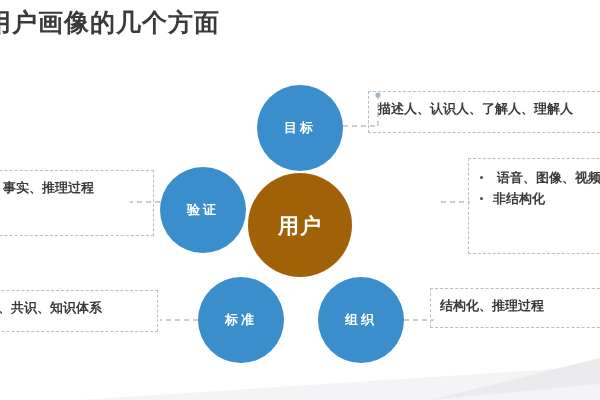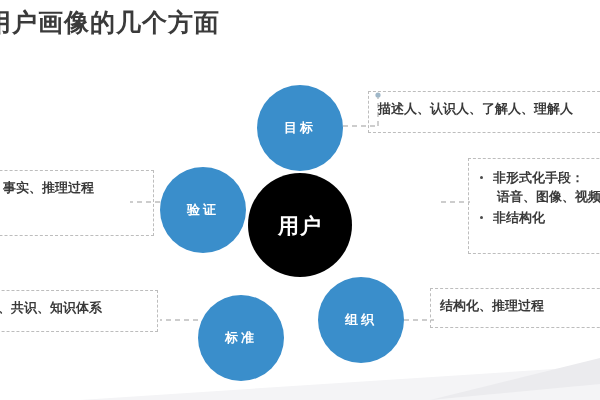--- a/index.html
+++ b/index.html
@@ -67,21 +67,21 @@
     display: flex;
     align-items: center;
     justify-content: center;
     text-align: center;
     color: #ffffff;
     font-weight: bold;
     box-sizing: border-box;
   }
 
   .node.center {
-    background: #000000;
+    background: #a16207;
     width: 104px;
     height: 104px;
     left: 248px;
     top: 173px;
     font-size: 21px;
     line-height: 25px;
     letter-spacing: 1px;
     z-index: 2;
   }
 
@@ -90,21 +90,21 @@
     width: 86px;
     height: 86px;
     font-size: 13px;
     letter-spacing: 3px;
     z-index: 3;
   }
 
   .node.n-goal      { left: 257px; top: 85px; }
   .node.n-method    { left: 355px; top: 159px; }
   .node.n-org       { left: 318px; top: 277px; }
-  .node.n-standard  { left: 198px; top: 295px; align-items: center; }
+  .node.n-standard  { left: 198px; top: 277px; align-items: center; }
   .node.n-verify    { left: 160px; top: 167px; }
 
   
   .note {
     position: absolute;
     border: 1px dashed #bdbdbd;
     box-sizing: border-box;
     background: transparent;
     color: #3a3a3a;
     font-weight: bold;
@@ -237,21 +237,20 @@
       <span>验证</span>
     </div>
 
     <div class="note note-goal">
       <span>描述人、认识人、了解人、理解人</span>
     </div>
 
     <div class="note note-method">
       <ul class="bullets">
         <li>
-          <span>非形式化手段：</span>
           <span class="sub">语音、图像、视频</span>
         </li>
         <li>
           <span>非结构化</span>
         </li>
       </ul>
     </div>
 
     <div class="note note-org">
       <span>结构化、推理过程</span>

